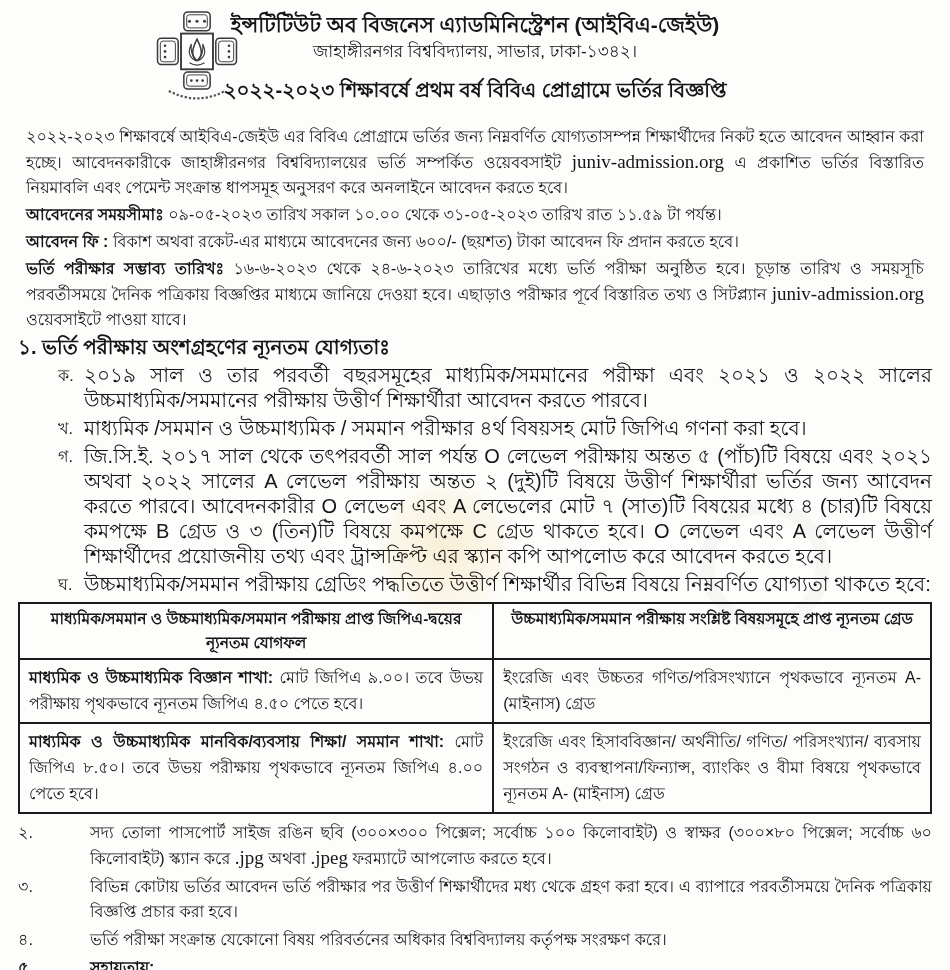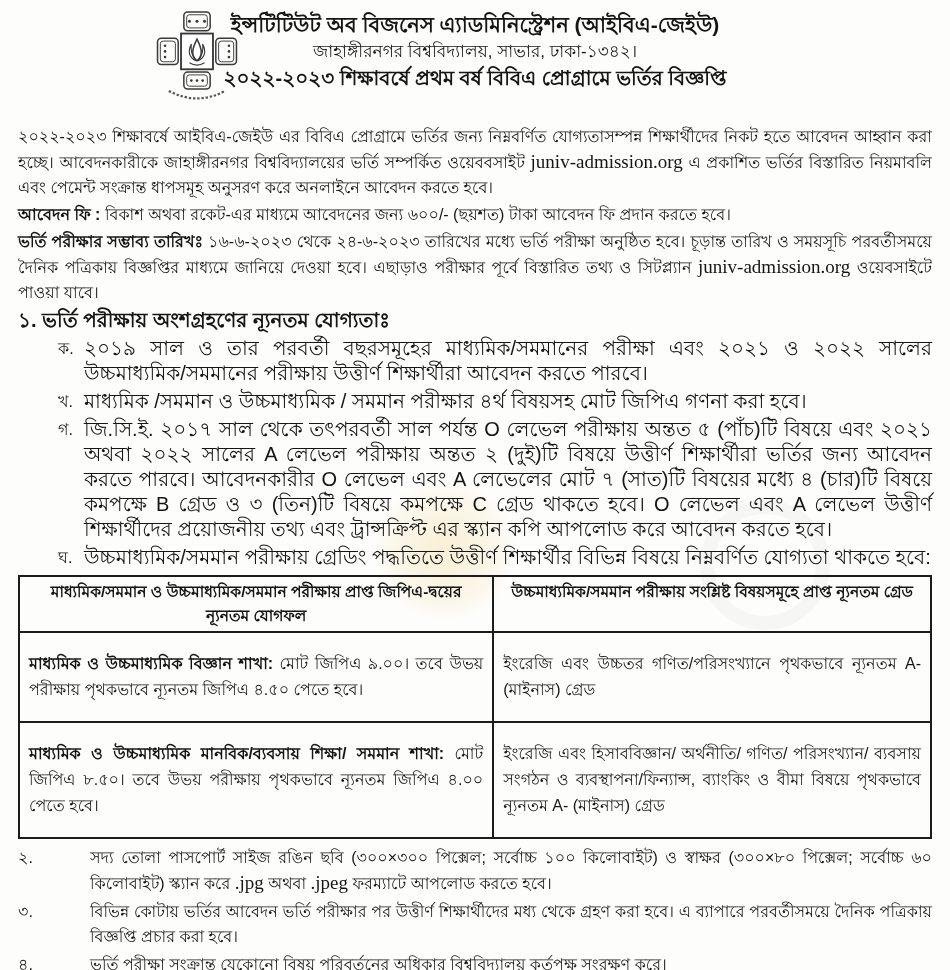--- a/index.html
+++ b/index.html
@@ -17,37 +17,37 @@
   .watermark2{
     position:absolute;left:700px;top:500px;width:130px;height:130px;border-radius:50%;
     border:14px solid rgba(120,120,120,0.05);box-sizing:border-box;pointer-events:none;z-index:0;
   }
   .content{position:relative;z-index:1;}
   
   .header{position:relative;text-align:center;padding-top:4px;min-height:112px;}
   .logo{position:absolute;left:132px;top:2px;width:94px;height:100px;}
   .h-line1{font-size:21px;font-weight:bold;line-height:30px;}
   .h-line2{font-size:17px;font-weight:normal;line-height:24px;}
-  .h-line3{font-size:20px;font-weight:bold;line-height:28px;}
+  .h-line3{font-size:20px;font-weight:bold;line-height:28px;margin-top:12px;}
   
-  .para{font-size:16px;line-height:25px;text-align:justify;margin:2px 0;}
+  .para{font-size:16px;line-height:25px;text-align:justify;margin:2px 8px;}
   .lead{font-weight:bold;}
   .serif{font-family:"Liberation Serif","DejaVu Serif",serif;font-size:19px;}
   .sec-head{font-size:20px;font-weight:bold;line-height:25px;margin-top:3px;}
   .sub-item{display:flex;margin:3px 0 3px 40px;}
   .sub-label{flex:0 0 26px;font-size:16px;line-height:25px;}
   .sub-text{flex:1;font-size:20px;line-height:25px;text-align:justify;}
   .num-item{display:flex;margin:3px 0;}
   .num-label{flex:0 0 40px;font-size:16px;line-height:25px;}
   .num-text{flex:1;font-size:16px;line-height:25px;text-align:justify;margin-left:32px;}
   
   table.req{width:100%;border-collapse:collapse;margin:5px 0 6px 0;background:transparent;}
   table.req th,table.req td{border:2px solid #1c1c1c;padding:2px 8px;vertical-align:top;}
   table.req th{font-size:15.5px;line-height:24px;text-align:center;font-weight:bold;padding:3px 8px;}
-  table.req td{font-size:16px;line-height:26px;text-align:justify;padding:18px 9px;}
+  table.req td{font-size:16px;line-height:26px;text-align:justify;padding:5px 9px;}
   .c1{width:52%;}.c2{width:48%;}
   
   .help-row{display:grid;grid-template-columns:560px 26px 1fr;margin:7px 0;}
   .help-left{padding-left:58px;font-size:16px;line-height:26px;}
   .help-colon{display:flex;align-items:center;justify-content:center;font-size:17px;font-weight:bold;}
   .help-right{font-family:"Liberation Serif","DejaVu Serif",serif;font-size:22px;line-height:28px;letter-spacing:0.5px;}
 </style>
 </head>
 <body>
 
@@ -96,20 +96,21 @@
         </g>
         <path d="M20 88 Q50 104 80 88" fill="none" stroke="#555" stroke-width="2.4" stroke-dasharray="2.5 2"></path>
       </svg>
       <div class="h-line1">ইন্সটিটিউট অব বিজনেস এ্যাডমিনিস্ট্রেশন (আইবিএ-জেইউ)</div>
       <div class="h-line2">জাহাঙ্গীরনগর বিশ্ববিদ্যালয়, সাভার, ঢাকা-১৩৪২।</div>
       <div class="h-line3">২০২২-২০২৩ শিক্ষাবর্ষে প্রথম বর্ষ বিবিএ প্রোগ্রামে ভর্তির বিজ্ঞপ্তি</div>
     </div>
 
     <p class="para"><span>২০২২-২০২৩ শিক্ষাবর্ষে আইবিএ-জেইউ এর বিবিএ প্রোগ্রামে ভর্তির জন্য নিম্নবর্ণিত যোগ্যতাসম্পন্ন শিক্ষার্থীদের নিকট হতে আবেদন আহ্বান করা হচ্ছে। আবেদনকারীকে জাহাঙ্গীরনগর বিশ্ববিদ্যালয়ের ভর্তি সম্পর্কিত ওয়েববসাইট </span><span class="serif">juniv-admission.org</span><span> এ প্রকাশিত ভর্তির বিস্তারিত নিয়মাবলি এবং পেমেন্ট সংক্রান্ত ধাপসমূহ অনুসরণ করে অনলাইনে আবেদন করতে হবে।</span></p>
 
+    <p class="para"><span class="lead">আবেদনের সময়সীমাঃ</span><span> ০৯-০৫-২০২৩ তারিখ সকাল ১০.০০ থেকে ৩১-০৫-২০২৩ তারিখ রাত ১১.৫৯ টা পর্যন্ত।</span></p>
     <p class="para"><span class="lead">আবেদন ফি :</span><span> বিকাশ অথবা রকেট-এর মাধ্যমে আবেদনের জন্য ৬০০/- (ছয়শত) টাকা আবেদন ফি প্রদান করতে হবে।</span></p>
     <p class="para"><span class="lead">ভর্তি পরীক্ষার সম্ভাব্য তারিখঃ</span><span> ১৬-৬-২০২৩ থেকে ২৪-৬-২০২৩ তারিখের মধ্যে ভর্তি পরীক্ষা অনুষ্ঠিত হবে। চূড়ান্ত তারিখ ও সময়সূচি পরবর্তীসময়ে দৈনিক পত্রিকায় বিজ্ঞপ্তির মাধ্যমে জানিয়ে দেওয়া হবে। এছাড়াও পরীক্ষার পূর্বে বিস্তারিত তথ্য ও সিটপ্ল্যান </span><span class="serif">juniv-admission.org</span><span> ওয়েবসাইটে পাওয়া যাবে।</span></p>
 
     <div class="sec-head"><span>১.</span> <span>ভর্তি পরীক্ষায় অংশগ্রহণের ন্যূনতম যোগ্যতাঃ</span></div>
 
     <div class="sub-item">
       <span class="sub-label">ক.</span>
       <span class="sub-text">২০১৯ সাল ও তার পরবর্তী বছরসমূহের মাধ্যমিক/সমমানের পরীক্ষা এবং ২০২১ ও ২০২২ সালের উচ্চমাধ্যমিক/সমমানের পরীক্ষায় উত্তীর্ণ শিক্ষার্থীরা আবেদন করতে পারবে।</span>
     </div>
     <div class="sub-item">

